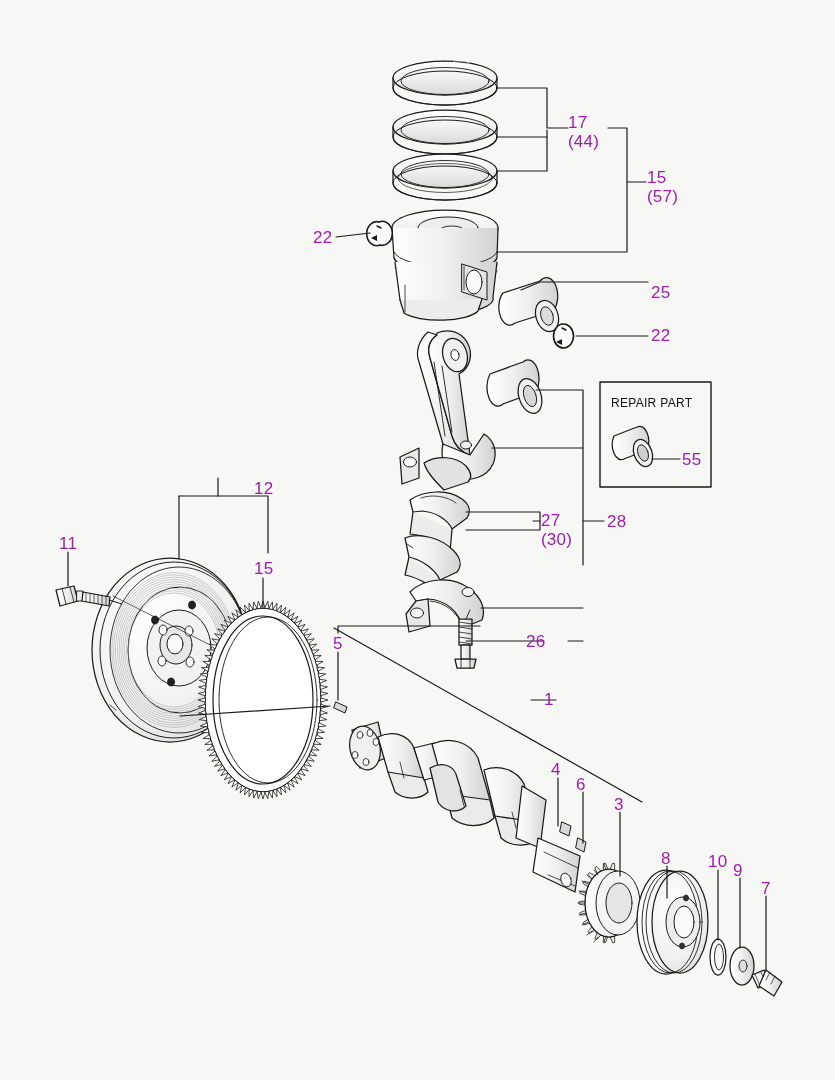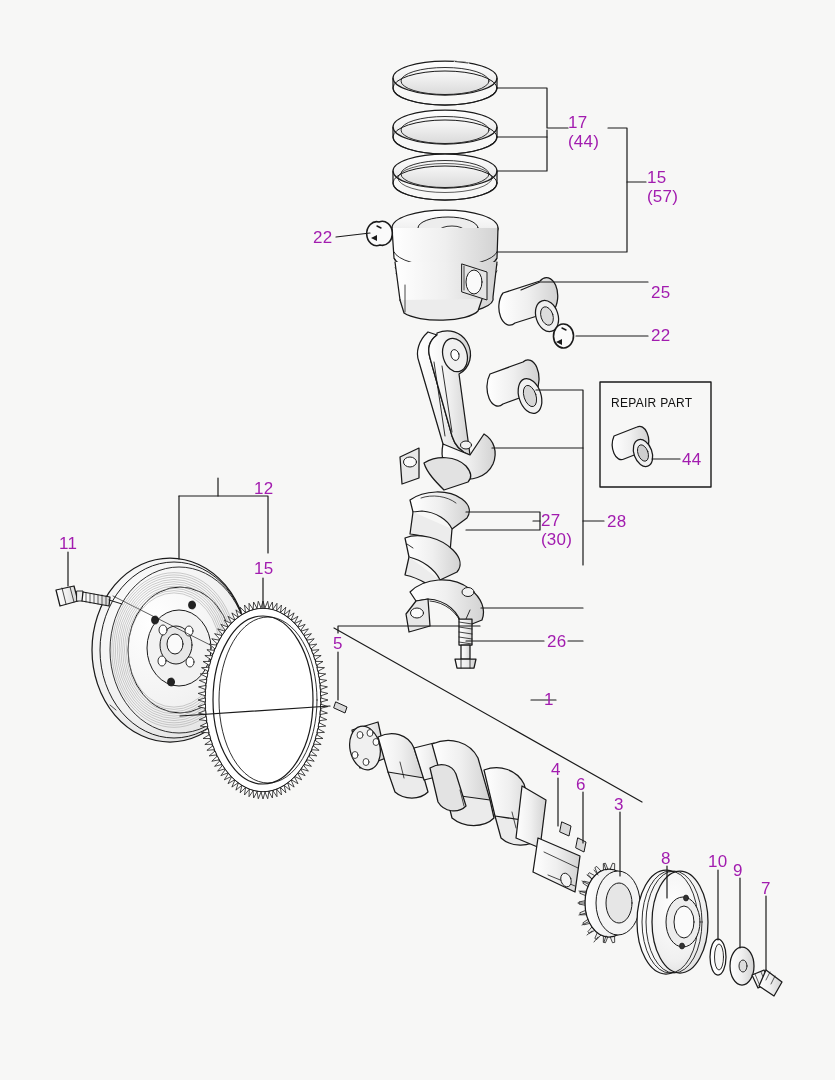--- a/index.html
+++ b/index.html
@@ -501,27 +501,27 @@
   <div class="callout two-line" style="left:568px; top:113px;"><span>17</span><br><span>(44)</span></div>
 
   <div class="callout two-line" style="left:647px; top:168px;"><span>15</span><br><span>(57)</span></div>
 
   <div class="callout" style="left:313px; top:228px;">22</div>
 
   <div class="callout" style="left:651px; top:283px;">25</div>
 
   <div class="callout" style="left:651px; top:326px;">22</div>
 
-  <div class="callout" style="left:682px; top:450px;">44</div>
+  <div class="callout" style="left:682px; top:450px;">55</div>
 
   <div class="callout two-line" style="left:541px; top:511px;"><span>27</span><br><span>(30)</span></div>
 
   <div class="callout" style="left:607px; top:512px;">28</div>
 
-  <div class="callout" style="left:547px; top:632px;">26</div>
+  <div class="callout" style="left:526px; top:632px;">26</div>
 
   <div class="callout" style="left:209px; top:479px;margin-left:45px;">12</div>
 
   <div class="callout" style="left:59px; top:534px;">11</div>
 
   <div class="callout" style="left:254px; top:559px;">15</div>
 
   <div class="callout" style="left:333px; top:634px;">5</div>
 
   <div class="callout" style="left:544px; top:690px;">1</div>

